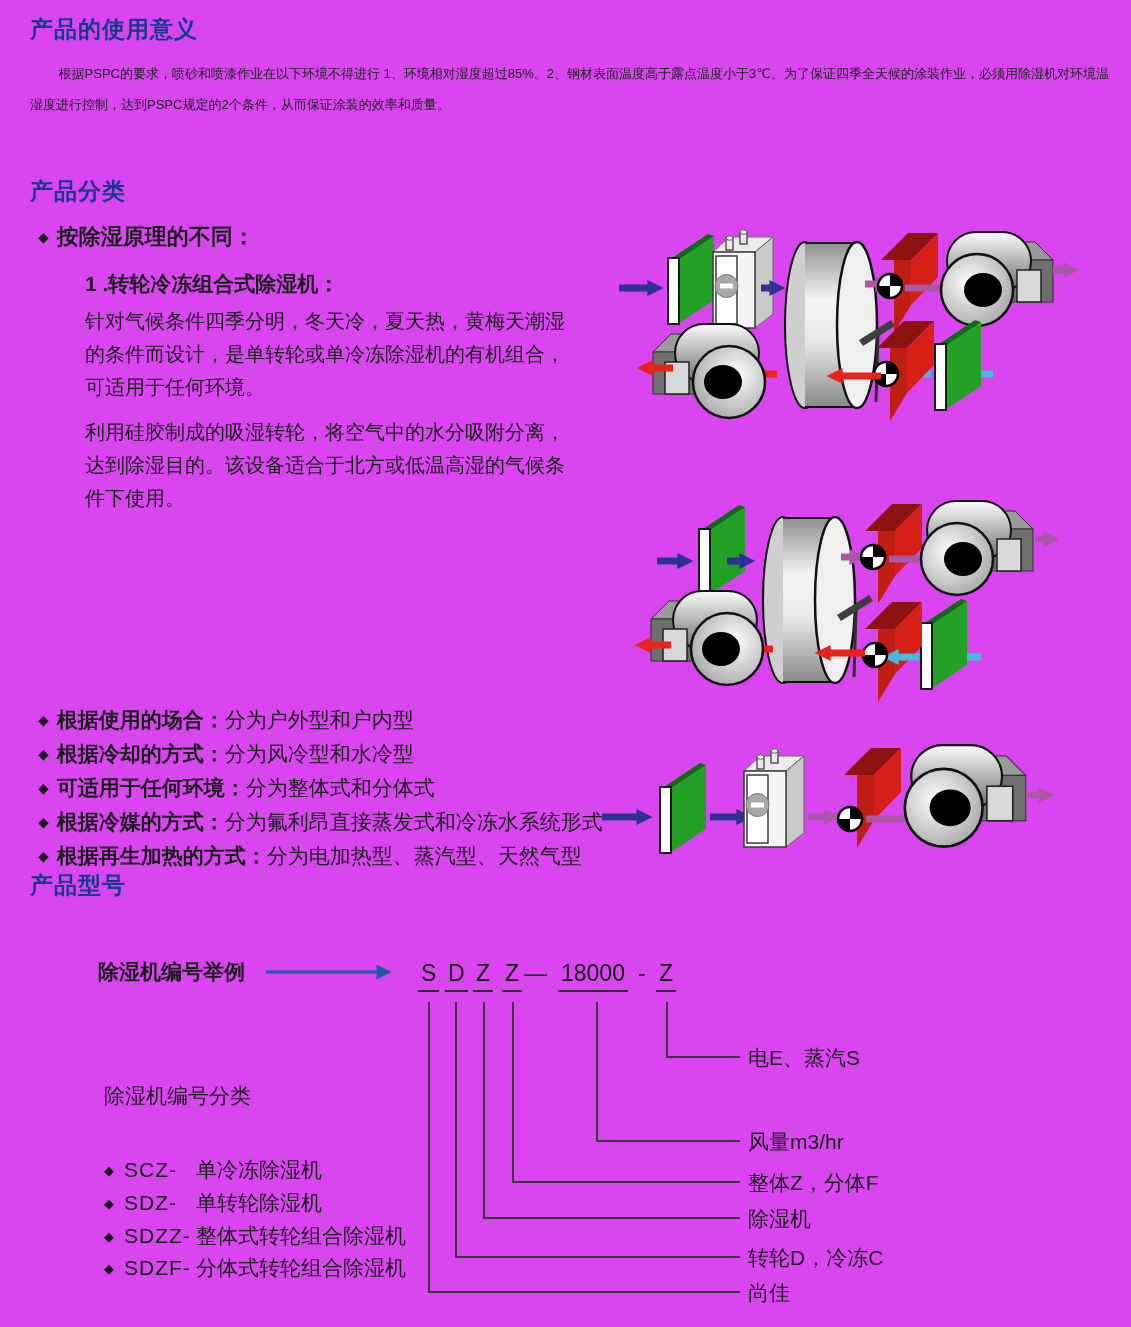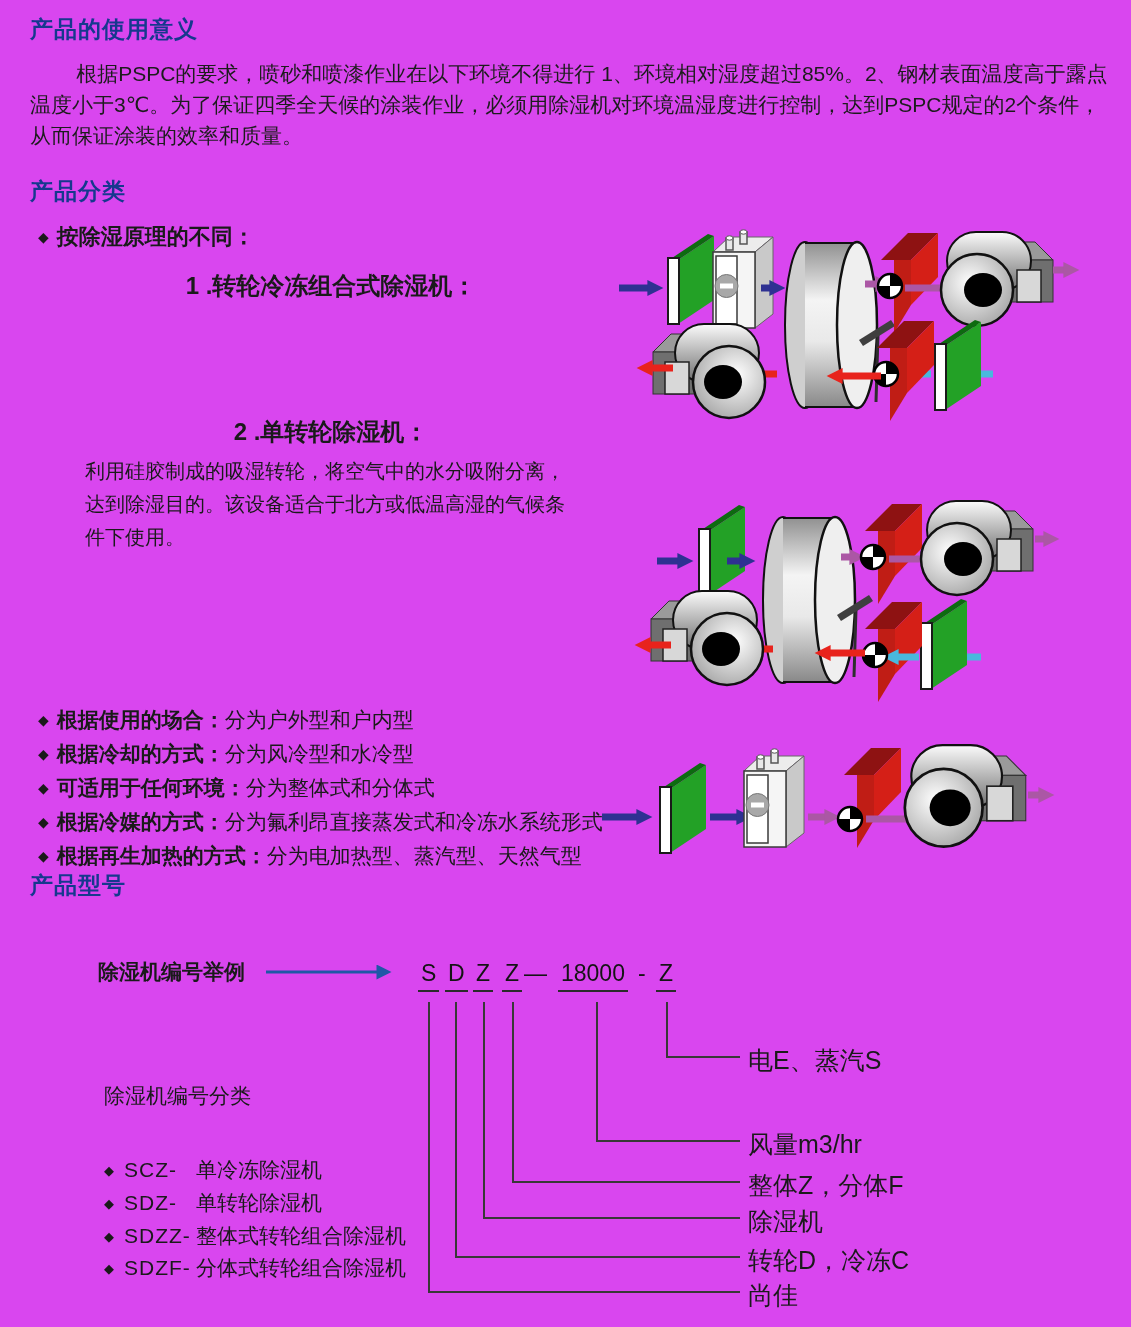--- a/index.html
+++ b/index.html
@@ -1,42 +1,42 @@
 <!DOCTYPE html>
 <html><head>
 <meta charset="utf-8">
 <style>
   * { margin:0; padding:0; box-sizing:border-box; }
   html,body { background:#ffffff; }
   body { font-family:"Liberation Sans","DejaVu Sans",sans-serif; color:#1a1a1a; }
   .page { position:relative; width:1131px; height:1327px; background:#d946ef; overflow:hidden; }
 
   .sec-title { position:absolute; left:30px; font-size:23px; font-weight:700; color:#16388e; letter-spacing:1px; }
-  .para { position:absolute; left:30px; width:1080px; font-size:21px; line-height:31px; text-indent:2.2em; color:#1c1c1c; }
+  .para { position:absolute; left:30px; width:1080px; font-size:13px; line-height:31px; text-indent:2.2em; color:#1c1c1c; }
 
   .principle-head { position:absolute; left:38px; top:222px; font-size:22px; font-weight:700; }
   .diamond { font-size:14px; margin-right:8px; position:relative; top:-2px; }
   .diamond-sm { font-size:13px; margin-right:10px; position:relative; top:-2px; }
 
   .type-block { position:absolute; left:85px; width:492px; }
-  .type-title { font-size:24px; font-weight:700; margin-bottom:7px;text-align:center; }
+  .type-title { font-size:21px; font-weight:700; margin-bottom:7px; }
   .type-body { font-size:20px; line-height:33px; }
 
   .bullet { position:absolute; left:38px; font-size:21px; white-space:nowrap; }
   .bullet b { font-weight:700; }
 
   .example-label { position:absolute; left:98px; top:958px; font-size:21px; font-weight:700; }
   .example-arrow { position:absolute; left:264px; top:964px; }
 
   .seg { position:absolute; top:960px; font-size:23px; color:#141414; }
   .seg.u { border-bottom:2px solid #2b2b2b; padding:0 3px 3px 3px; }
 
   .vline { position:absolute; width:2px; background:#383838; }
   .hline { position:absolute; height:2px; background:#383838; }
-  .legend-label { position:absolute; left:748px; font-size:25px; white-space:nowrap; }
+  .legend-label { position:absolute; left:748px; font-size:21px; white-space:nowrap; }
 
   .num-head { position:absolute; left:104px; top:1082px; font-size:21px; font-weight:400; }
   .num-item { position:absolute; left:104px; font-size:21px; white-space:nowrap; }
   .num-item .code { display:inline-block; min-width:72px; letter-spacing:1px;margin-top:40px; }
 
   .diagram { position:absolute; }
 </style>
 </head>
 <body>
 
@@ -127,23 +127,23 @@
   <p class="para" style="top:58px">根据PSPC的要求，喷砂和喷漆作业在以下环境不得进行 1、环境相对湿度超过85%。2、钢材表面温度高于露点温度小于3℃。为了保证四季全天候的涂装作业，必须用除湿机对环境温湿度进行控制，达到PSPC规定的2个条件，从而保证涂装的效率和质量。</p>
 
   <h1 class="sec-title" style="top:176px">产品分类</h1>
 
   <div class="principle-head">
     <span class="diamond">◆</span><span>按除湿原理的不同：</span>
   </div>
 
   <div class="type-block" style="top:270px">
     <div class="type-title">1 .转轮冷冻组合式除湿机：</div>
+    <div class="type-body">针对气候条件四季分明，冬天冷，夏天热，黄梅天潮湿的条件而设计，是单转轮或单冷冻除湿机的有机组合，可适用于任何环境。</div>
   </div>
   <div class="type-block" style="top:416px">
-    <div class="type-title">2 .单转轮除湿机：</div>
     <div class="type-body">利用硅胶制成的吸湿转轮，将空气中的水分吸附分离，达到除湿目的。该设备适合于北方或低温高湿的气候条件下使用。</div>
   </div>
 
   <div class="bullet" style="top:706px"><span class="diamond">◆</span><b>根据使用的场合：</b><span>分为户外型和户内型</span></div>
   <div class="bullet" style="top:740px"><span class="diamond">◆</span><b>根据冷却的方式：</b><span>分为风冷型和水冷型</span></div>
   <div class="bullet" style="top:774px"><span class="diamond">◆</span><b>可适用于任何环境：</b><span>分为整体式和分体式</span></div>
   <div class="bullet" style="top:808px"><span class="diamond">◆</span><b>根据冷媒的方式：</b><span>分为氟利昂直接蒸发式和冷冻水系统形式</span></div>
   <div class="bullet" style="top:842px"><span class="diamond">◆</span><b>根据再生加热的方式：</b><span>分为电加热型、蒸汽型、天然气型</span></div>
 
   <h1 class="sec-title" style="top:870px">产品型号</h1>

